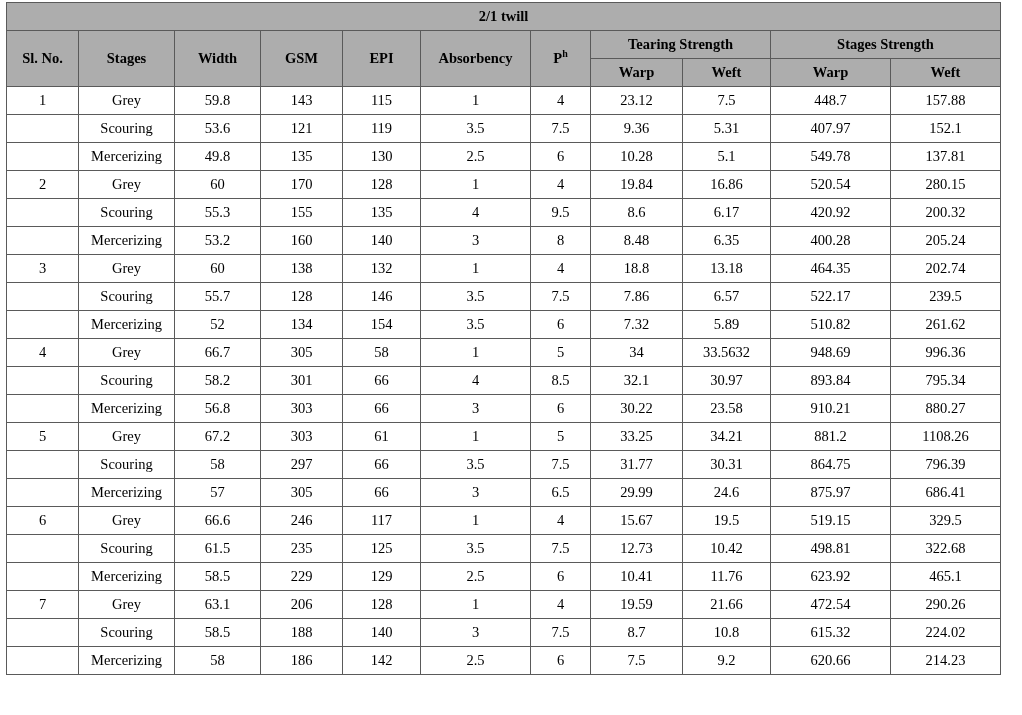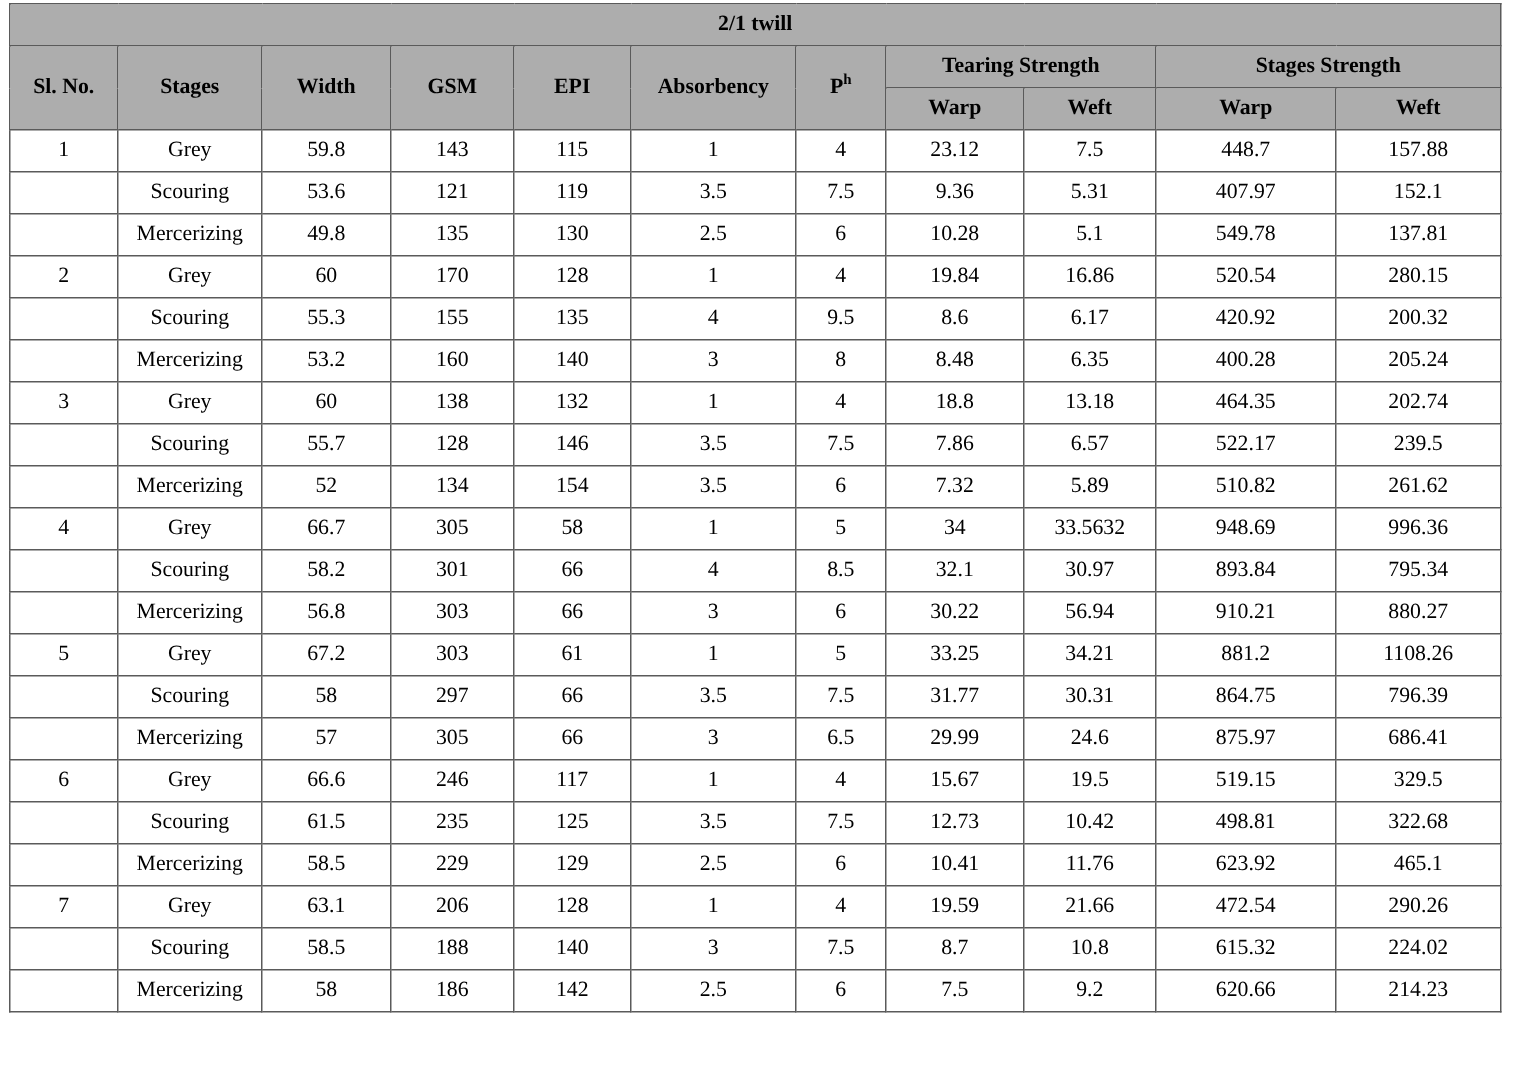--- a/index.html
+++ b/index.html
@@ -263,21 +263,21 @@
         </tr>
         <tr>
           <td></td>
           <td class="stage">Mercerizing</td>
           <td>56.8</td>
           <td>303</td>
           <td>66</td>
           <td>3</td>
           <td>6</td>
           <td>30.22</td>
-          <td>56.94</td>
+          <td>23.58</td>
           <td>910.21</td>
           <td>880.27</td>
         </tr>
         <tr>
           <td>5</td>
           <td class="stage">Grey</td>
           <td>67.2</td>
           <td>303</td>
           <td>61</td>
           <td>1</td>

